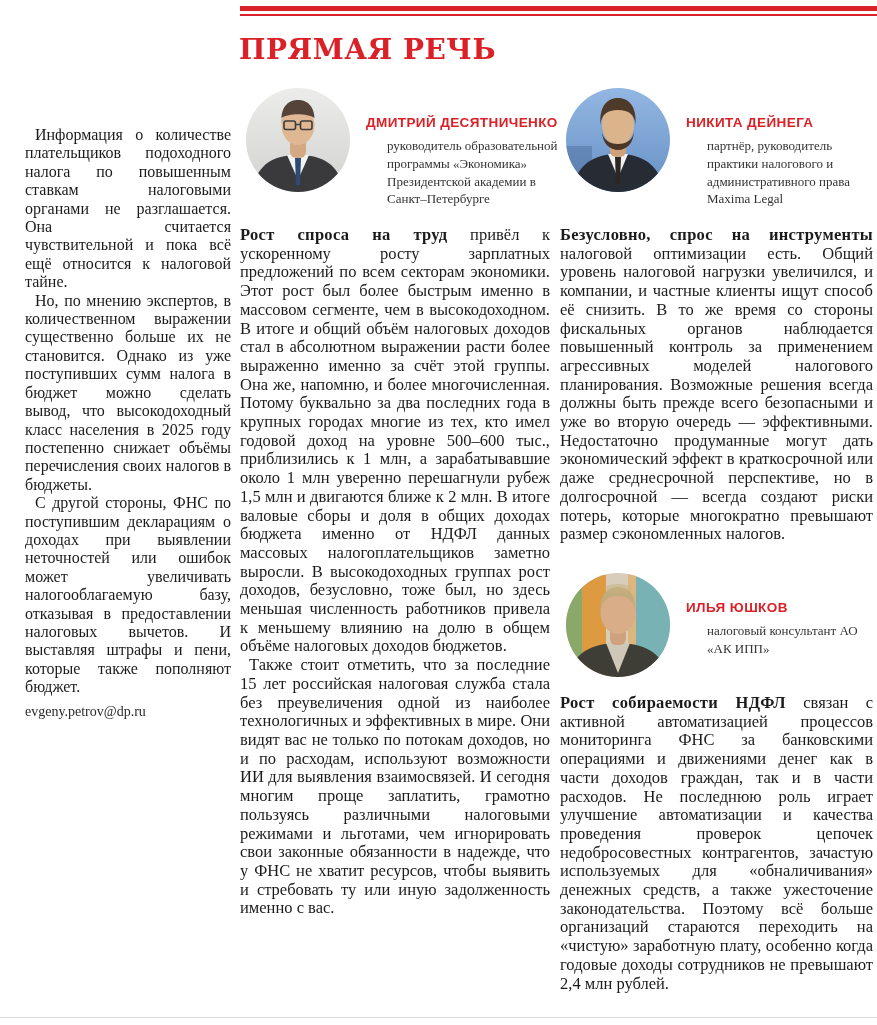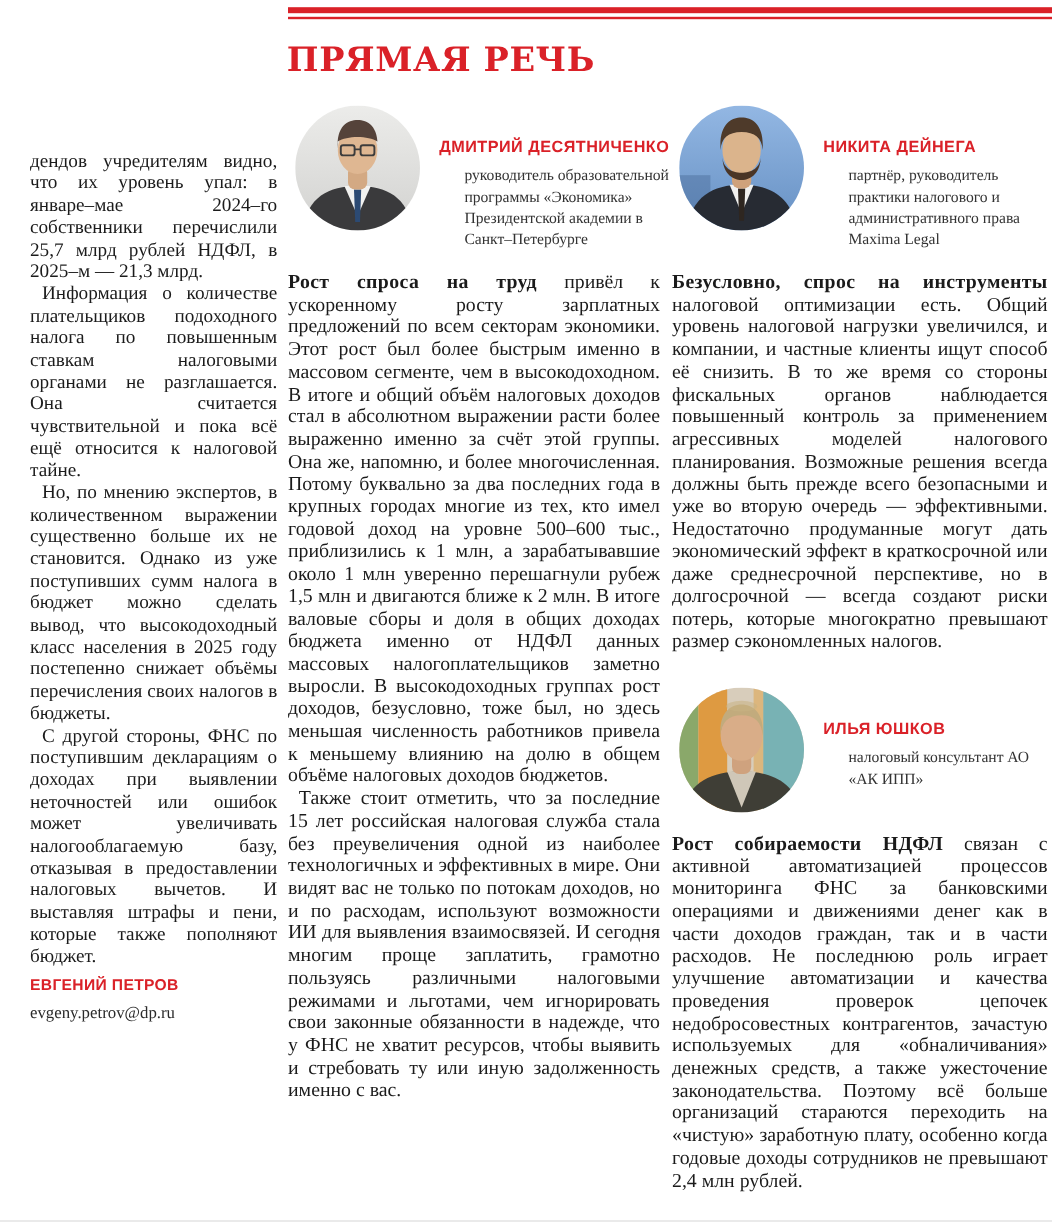--- a/index.html
+++ b/index.html
@@ -58,25 +58,23 @@
 </head>
 <body>
 
 <div class="page">
 
   <div class="rule-thick"></div>
   <div class="rule-thin"></div>
   <h1 class="rubric">ПРЯМАЯ РЕЧЬ</h1>
 
   <div class="col col1">
-    <p>дендов учредителям видно, что их уровень упал: в январе–мае 2024–го собственники перечислили 25,7 млрд рублей НДФЛ, в 2025–м — 21,3 млрд.</p>
     <p class="ind">Информация о количестве плательщиков подоходного налога по повышенным ставкам налоговыми органами не разглашается. Она считается чувствительной и пока всё ещё относится к налоговой тайне.</p>
     <p class="ind">Но, по мнению экспертов, в количественном выражении существенно больше их не становится. Однако из уже поступивших сумм налога в бюджет можно сделать вывод, что высокодоходный класс населения в 2025 году постепенно снижает объёмы перечисления своих налогов в бюджеты.</p>
     <p class="ind">С другой стороны, ФНС по поступившим декларациям о доходах при выявлении неточностей или ошибок может увеличивать налогооблагаемую базу, отказывая в предоставлении налоговых вычетов. И выставляя штрафы и пени, которые также пополняют бюджет.</p>
-    <div class="author">ЕВГЕНИЙ ПЕТРОВ</div>
     <div class="email">evgeny.petrov@dp.ru</div>
   </div>
 
   <div class="col col2">
     <div class="profile p-top">
       <svg class="photo" width="104" height="104" viewBox="0 0 104 104">
         <defs>
           <clipPath id="cp1">
               <circle cx="52" cy="52" r="52"></circle>
             </clipPath>

